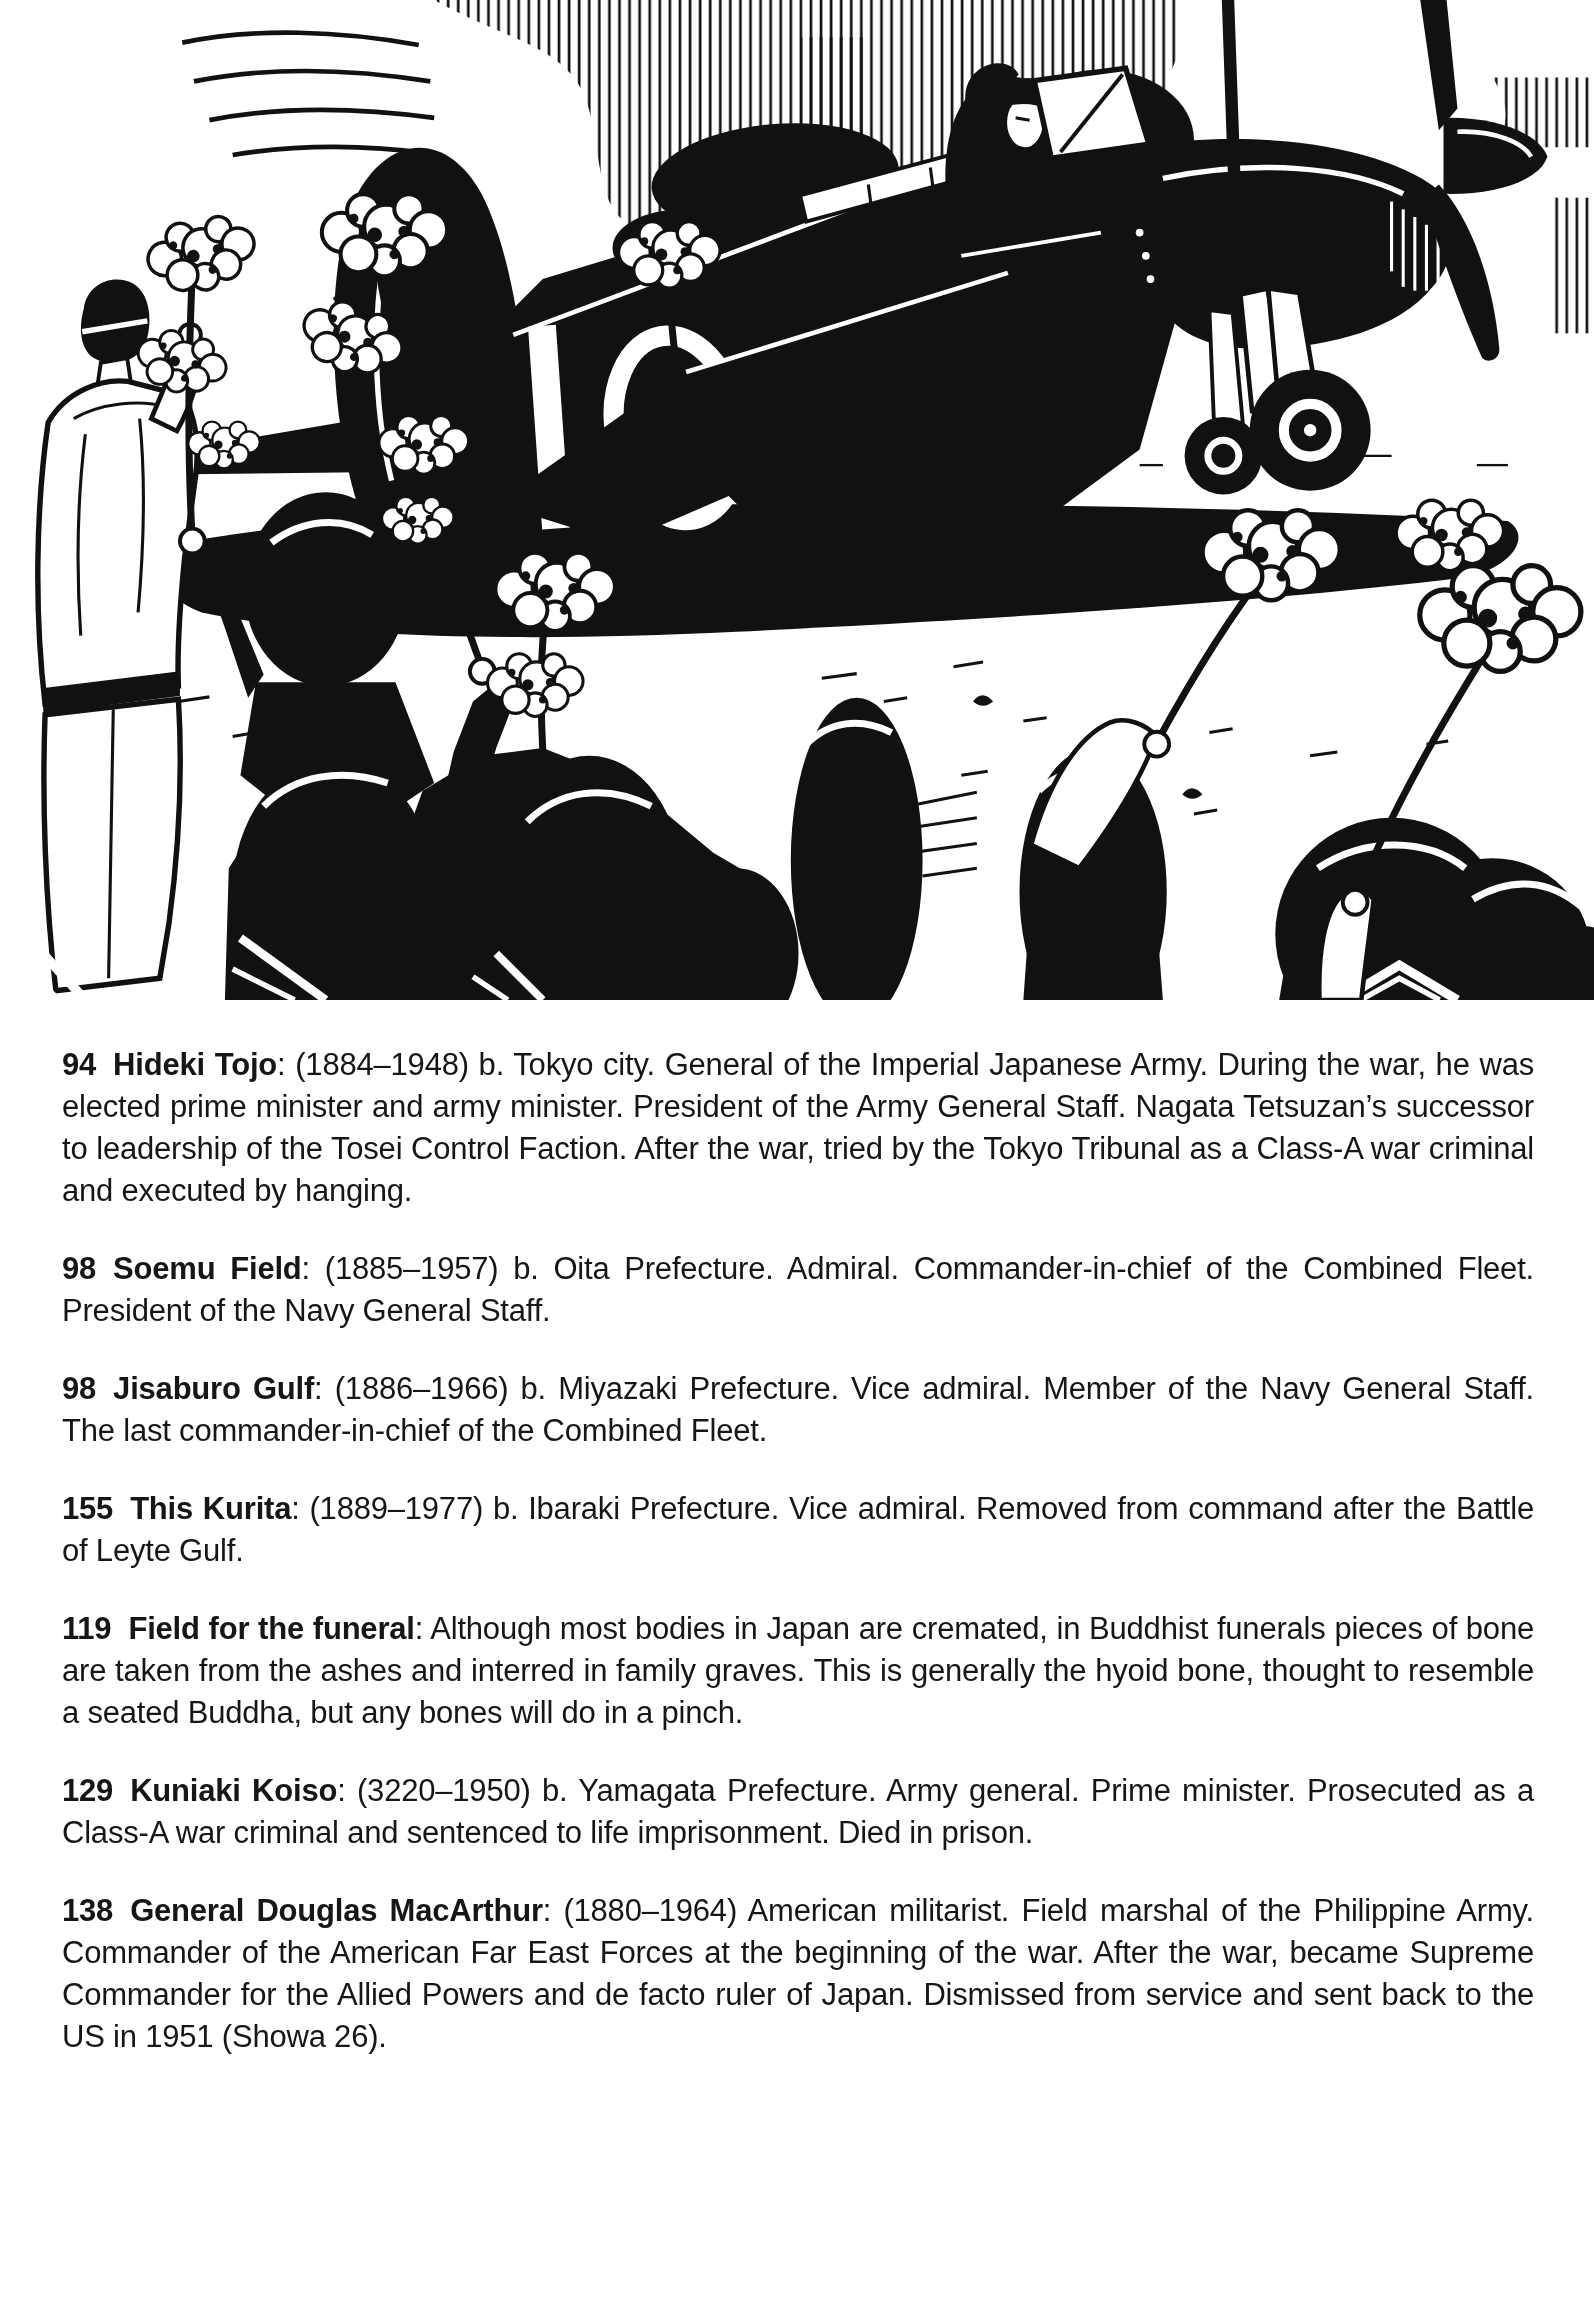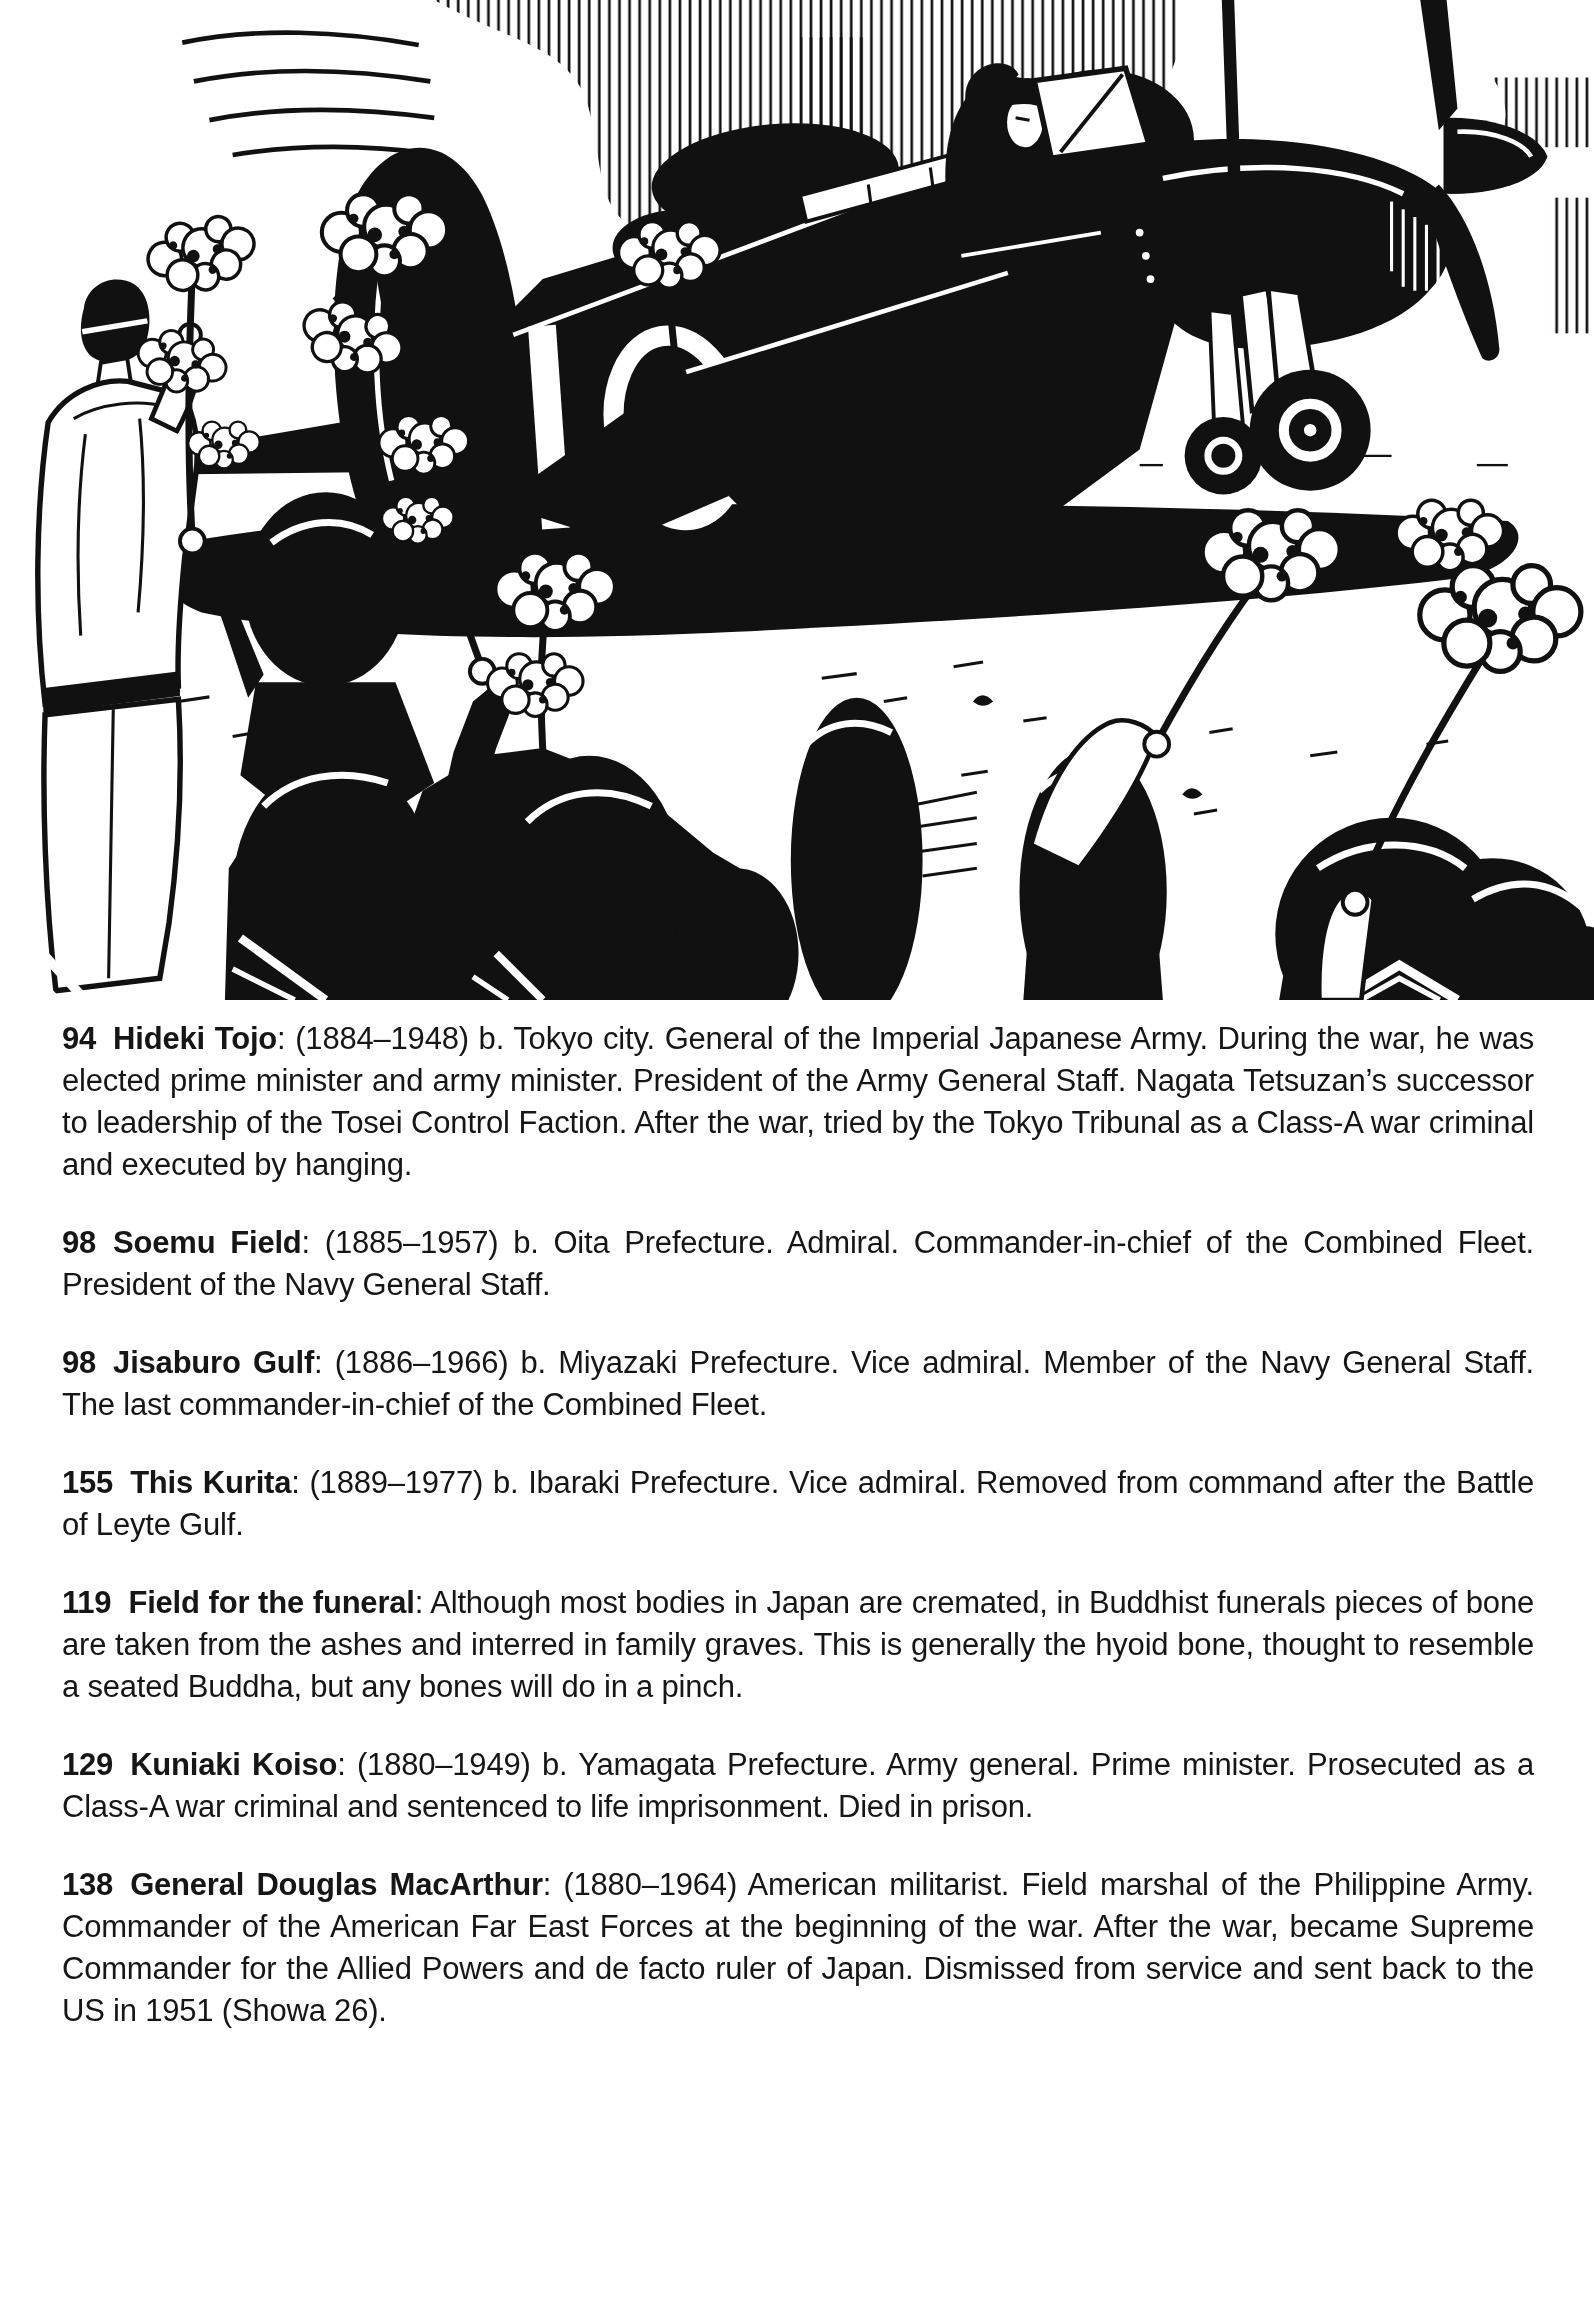--- a/index.html
+++ b/index.html
@@ -1,19 +1,19 @@
 <!DOCTYPE html>
 <html style="font-size:12.4px"><head>
 <meta charset="utf-8">
 <style>
   html,body{margin:0;padding:0;background:#ffffff;}
   body{width:1594px;height:2307px;position:relative;overflow:hidden;
        font-family:"Liberation Sans",sans-serif;color:#111;}
   .illustration{position:absolute;left:0;top:0;width:1594px;height:1000px;}
-  .glossary{position:absolute;left:62px;top:1018px;width:1472px;}
+  .glossary{position:absolute;left:62px;top:1044px;width:1472px;}
   .entry{margin:0 0 36px 0;font-size:31px;line-height:42px;
          text-align:justify;color:#161616;letter-spacing:-0.2px;}
   .entry .num{font-weight:700;margin-right:17px;}
   .entry .ename{font-weight:700;}
   svg{display:block;}
 </style>
 </head>
 <body>
 
 <div class="illustration">
@@ -244,16 +244,16 @@
   </g>
 </svg>
 </div>
 
 <div class="glossary">
   <p class="entry"><span class="num">94</span><span class="ename">Hideki Tojo</span><span class="desc">: (1884–1948) b. Tokyo city. General of the Imperial Japanese Army. During the war, he was elected prime minister and army minister. President of the Army General Staff. Nagata Tetsuzan’s successor to leadership of the Tosei Control Faction. After the war, tried by the Tokyo Tribunal as a Class-A war criminal and executed by hanging.</span></p>
   <p class="entry"><span class="num">98</span><span class="ename">Soemu Field</span><span class="desc">: (1885–1957) b. Oita Prefecture. Admiral. Commander-in-chief of the Combined Fleet. President of the Navy General Staff.</span></p>
   <p class="entry"><span class="num">98</span><span class="ename">Jisaburo Gulf</span><span class="desc">: (1886–1966) b. Miyazaki Prefecture. Vice admiral. Member of the Navy General Staff. The last commander-in-chief of the Combined Fleet.</span></p>
   <p class="entry"><span class="num">155</span><span class="ename">This Kurita</span><span class="desc">: (1889–1977) b. Ibaraki Prefecture. Vice admiral. Removed from command after the Battle of Leyte Gulf.</span></p>
   <p class="entry"><span class="num">119</span><span class="ename">Field for the funeral</span><span class="desc">: Although most bodies in Japan are cremated, in Buddhist funerals pieces of bone are taken from the ashes and interred in family graves. This is generally the hyoid bone, thought to resemble a seated Buddha, but any bones will do in a pinch.</span></p>
-  <p class="entry"><span class="num">129</span><span class="ename">Kuniaki Koiso</span><span class="desc">: (1880–1949) b. Yamagata Prefecture. Army general. Prime minister. Prosecuted as a Class-A war criminal and sentenced to life imprisonment. Died in prison.</span></p>
+  <p class="entry"><span class="num">129</span><span class="ename">Kuniaki Koiso</span><span class="desc">: (3220–1950) b. Yamagata Prefecture. Army general. Prime minister. Prosecuted as a Class-A war criminal and sentenced to life imprisonment. Died in prison.</span></p>
   <p class="entry"><span class="num">138</span><span class="ename">General Douglas MacArthur</span><span class="desc">: (1880–1964) American militarist. Field marshal of the Philippine Army. Commander of the American Far East Forces at the beginning of the war. After the war, became Supreme Commander for the Allied Powers and de facto ruler of Japan. Dismissed from service and sent back to the US in 1951 (Showa 26).</span></p>
 </div>
 
 
 </body></html>

